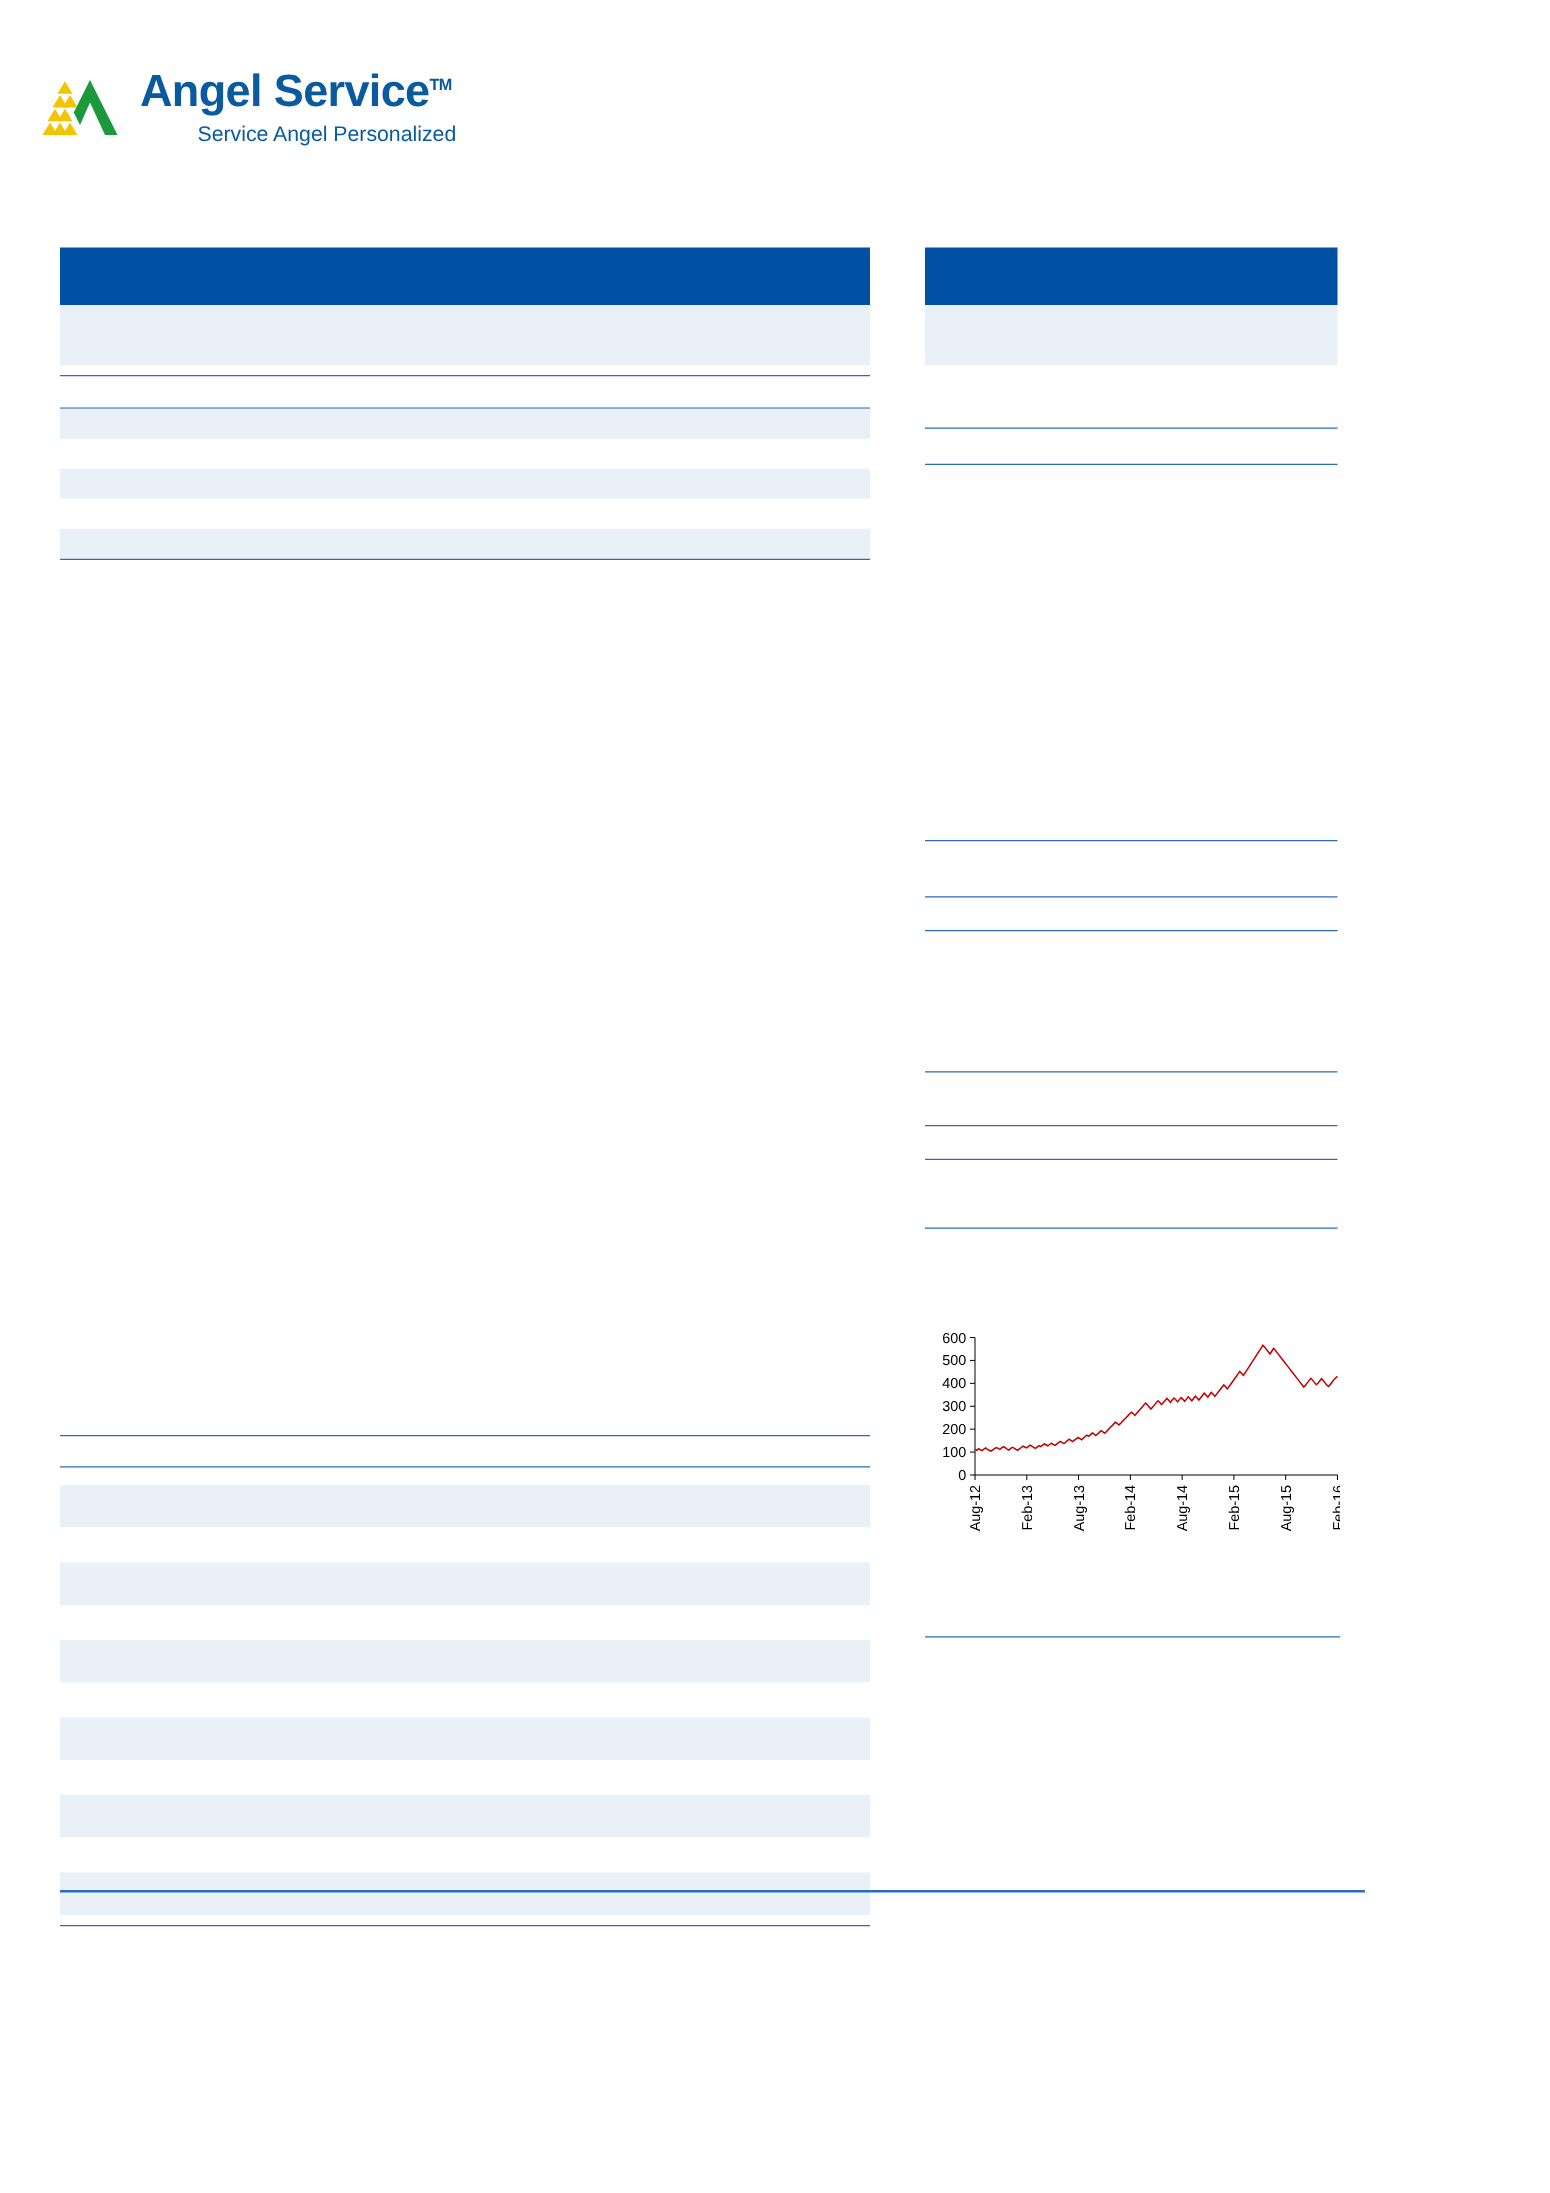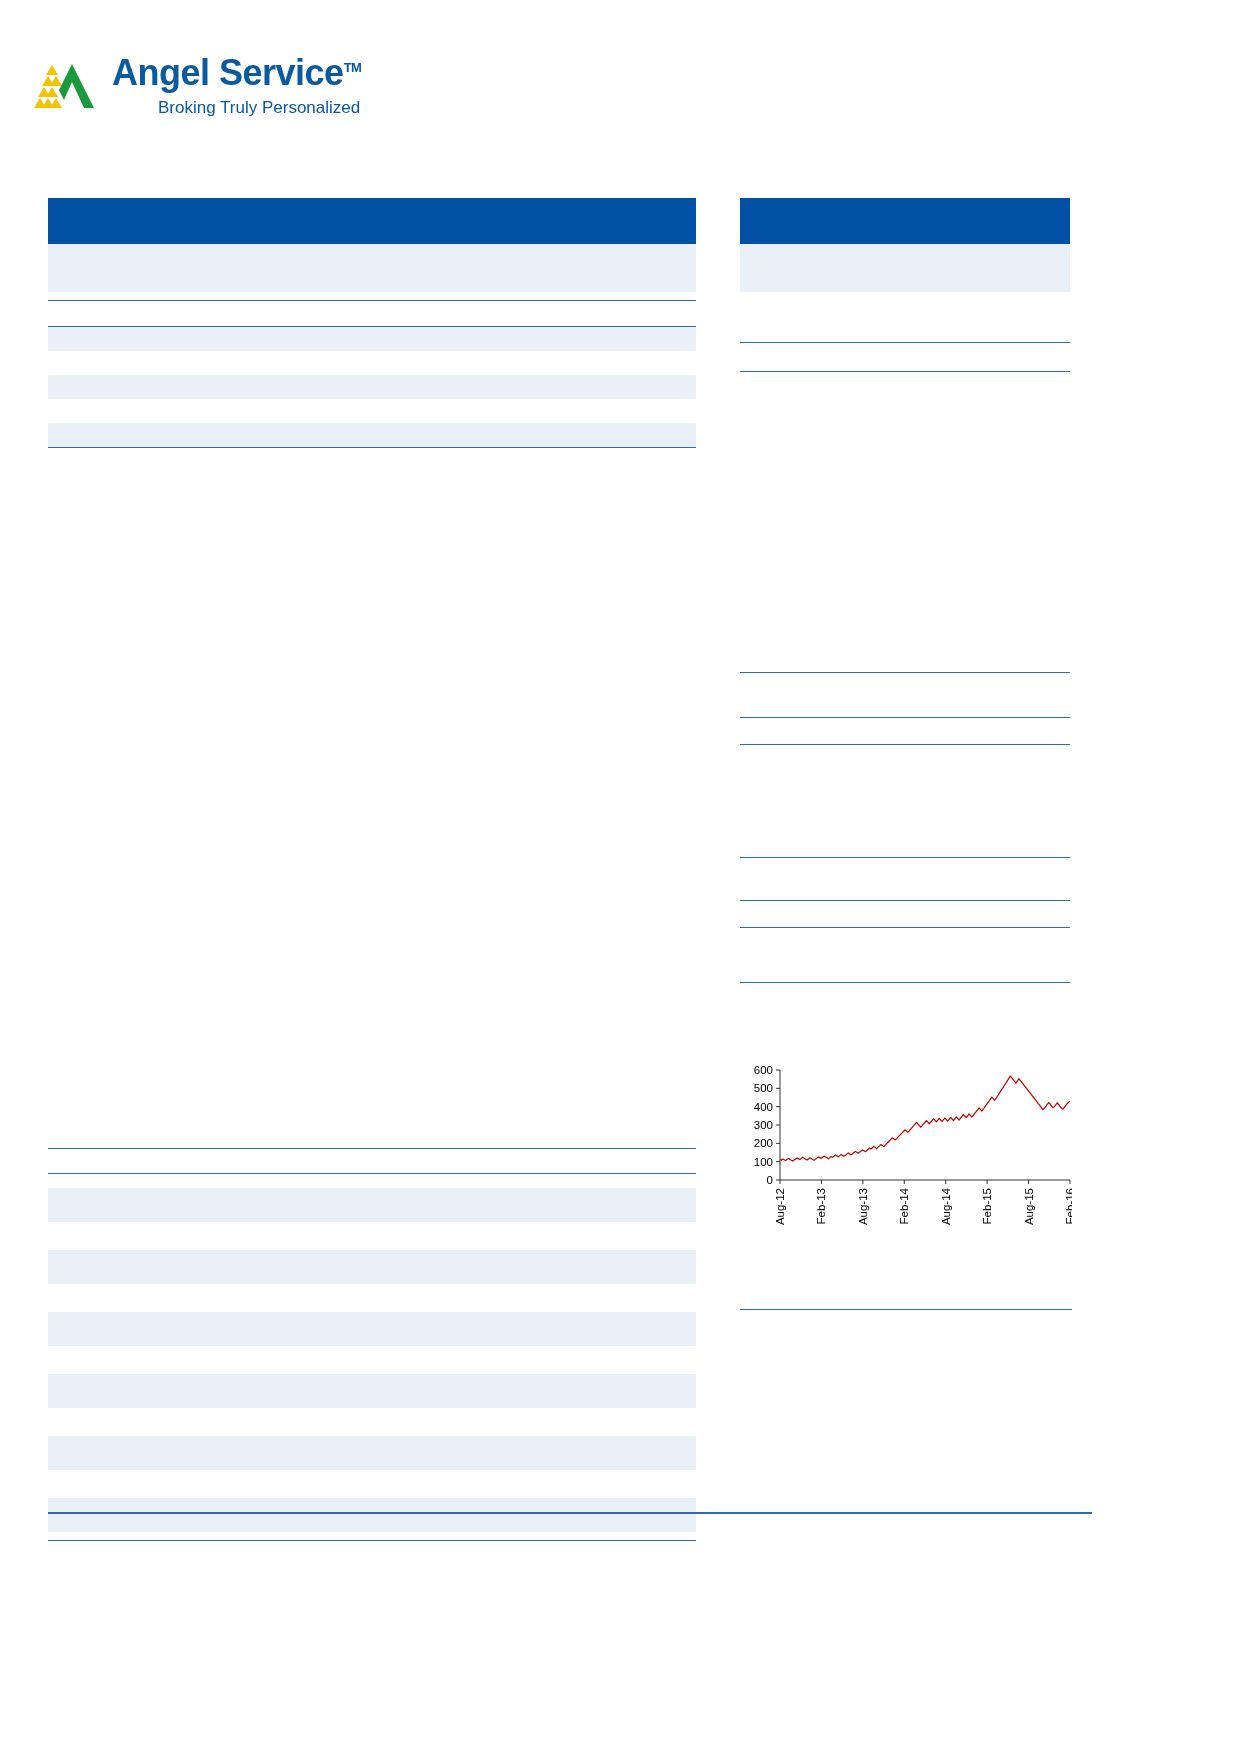--- a/index.html
+++ b/index.html
@@ -146,21 +146,21 @@
         <polygon points="12,30 18,20 24,30"></polygon>
         <polygon points="20,30 26,20 32,30"></polygon>
         <polygon points="16,19 22,9 28,19"></polygon>
       </g>
       <polygon fill="#1a9a3c" points="42,8 64,52 54,52 42,26 34,44 29,34"></polygon>
     </svg>
   </div>
   <div class="logo-text">
     <span>Angel Service</span><span class="logo-tm">TM</span>
   </div>
-  <div class="logo-tagline">Broking Truly Personalized</div>
+  <div class="logo-tagline">Service Angel Personalized</div>
 </div>
 
 <div class="left-col">
   <div class="band-blue"></div>
   <div class="band-light" style="height:48px"></div>
   <div style="height:8px"></div>
   <div class="rule-blue"></div>
   <div style="height:25px"></div>
   <div class="rule-blue"></div>
   <div class="row-shade" style="height:24px"></div>

